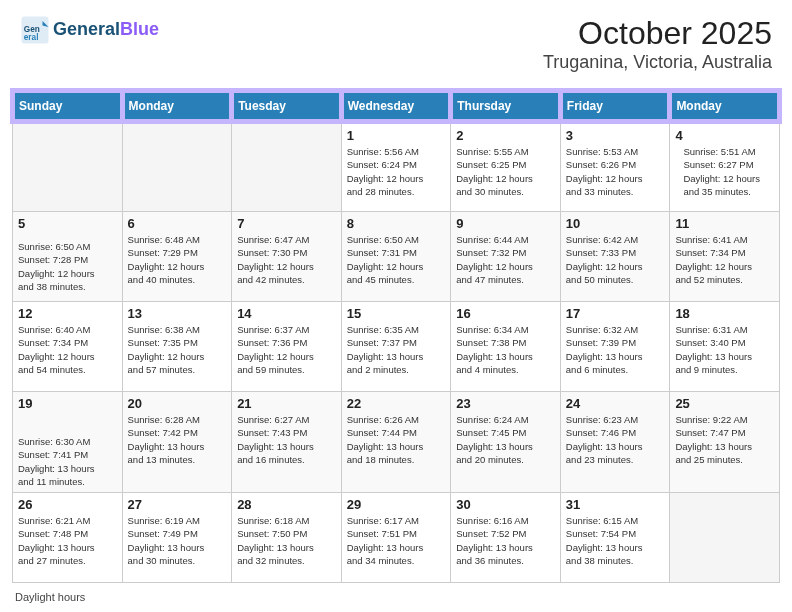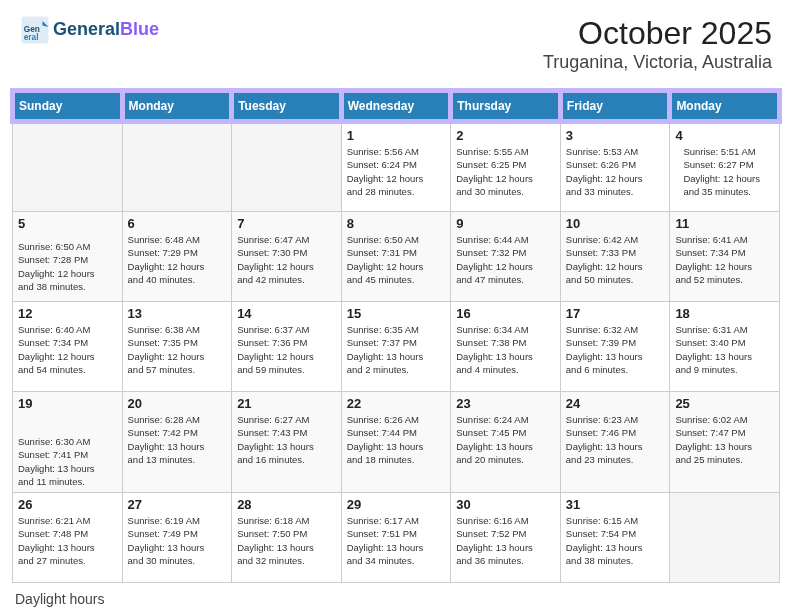--- a/index.html
+++ b/index.html
@@ -82,21 +82,21 @@
       color: #222;
       margin-bottom: 2px;
     }
     .day-info {
       font-size: 9.5px;
       color: #333;
       line-height: 1.4;
     }
     .footer {
       margin-top: 8px;
-      font-size: 14px;
+      font-size: 11px;
       color: #444;
       padding-left: 5px;
     }
     tr:nth-child(even) td:not(.empty) {
       background: #f9f9f9;
     }
   </style>
 </head>
 <body>
 
@@ -306,21 +306,21 @@
         </td>
         <td>
           <div class="day-number">24</div>
           <div class="day-info" style="white-space: pre-line;">Sunrise: 6:23 AM
 Sunset: 7:46 PM
 Daylight: 13 hours
 and 23 minutes.</div>
         </td>
         <td>
           <div class="day-number">25</div>
-          <div class="day-info" style="white-space: pre-line;">Sunrise: 6:02 AM
+          <div class="day-info" style="white-space: pre-line;">Sunrise: 9:22 AM
 Sunset: 7:47 PM
 Daylight: 13 hours
 and 25 minutes.</div>
         </td>
       </tr>
       <tr>
         <td>
           <div class="day-number">26</div>
           <div class="day-info" style="white-space: pre-line;">Sunrise: 6:21 AM
 Sunset: 7:48 PM

